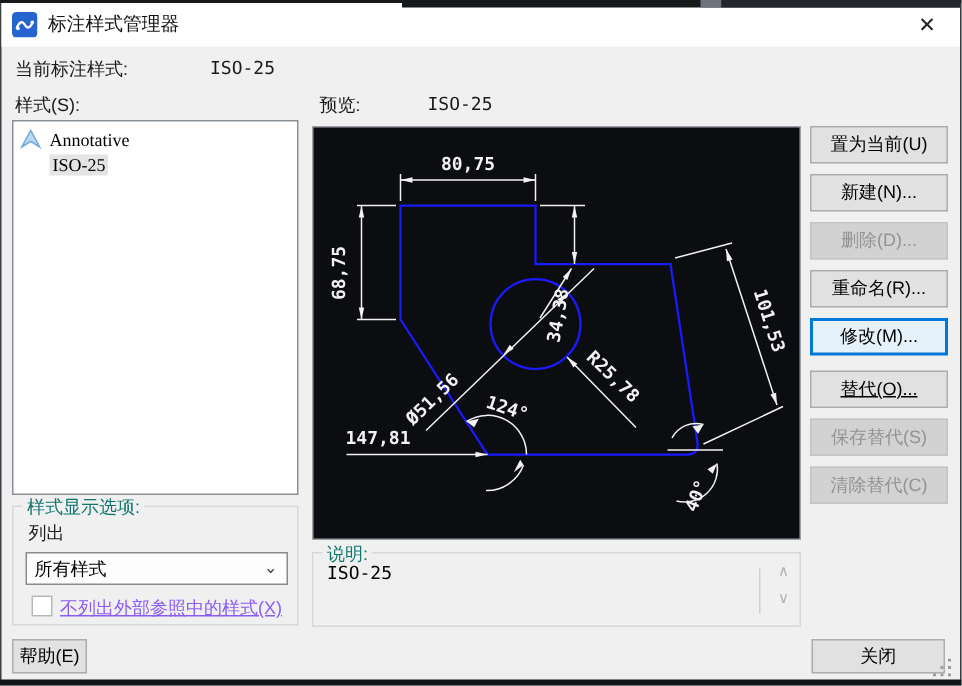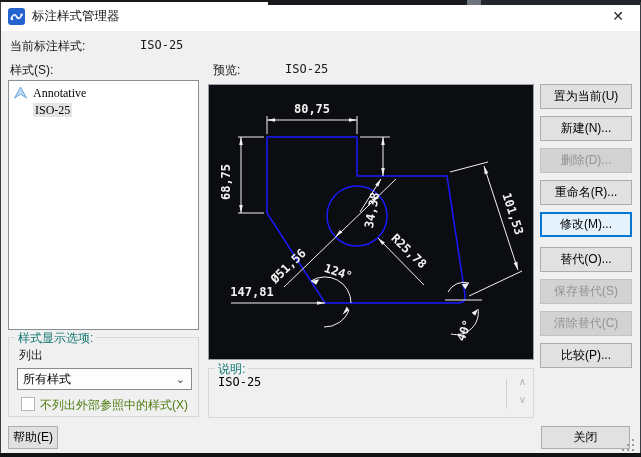--- a/index.html
+++ b/index.html
@@ -33,21 +33,21 @@
                   border:1px solid #9aa0a6;box-sizing:border-box;font-weight:bold;}
   .preview-canvas svg{display:block;}
 
   .groupbox{position:absolute;border:1px solid #d7d7d7;box-sizing:border-box;}
   .groupbox .gb-label{position:absolute;top:-8px;left:6px;background:#f0f0f0;padding:0 3px;color:#0f766e;}
 
   .combo{position:absolute;left:8px;top:30px;width:175px;height:22px;background:#fdfdfd;
          border:1px solid #8a8a8a;box-sizing:border-box;line-height:20px;padding-left:5px;cursor:pointer;}
   .combo .chev{position:absolute;right:6px;top:0;line-height:20px;color:#444;font-size:11px;}
 
-  .checkrow{position:absolute;left:12px;top:59px;height:14px;line-height:14px;color:#4d7c0f;}
+  .checkrow{position:absolute;left:12px;top:59px;height:14px;line-height:14px;color:#8b5cf6;text-decoration:underline;}
   .checkbox{display:inline-block;width:12px;height:12px;background:#fff;border:1px solid #b6b6b6;
             vertical-align:-2px;margin-right:5px;}
 
   .btn{position:absolute;left:540px;width:92px;height:25px;background:#e1e1e1;border:1px solid #adadad;
        box-sizing:border-box;text-align:center;line-height:22px;font-size:12px;color:#000;cursor:pointer;}
   .btn.disabled{background:#d2d2d2;border-color:#c3c3c3;color:#939393;cursor:default;}
   .btn.focused{background:#e5f1fb;border:2px solid #0078d7;line-height:20px;}
 
   .btn-help{position:absolute;left:8px;top:426px;width:50px;height:23px;}
   .btn-close-dlg{position:absolute;left:541px;top:426px;width:89px;height:23px;}
@@ -156,24 +156,23 @@
         <text transform="translate(259,247) rotate(-68)" text-anchor="middle">40°</text>
       </g>
     </svg>
   </div>
 
   <div class="btn" style="top:84px;">置为当前(U)</div>
   <div class="btn" style="top:116px;">新建(N)...</div>
   <div class="btn disabled" style="top:148px;">删除(D)...</div>
   <div class="btn focused" style="top:212px;">修改(M)...</div>
   <div class="btn" style="top:180px;">重命名(R)...</div>
-  <div class="btn" style="top:247px;">替代(O)...</div>
+  <div class="btn" style="top:247px;text-decoration:underline;">替代(O)...</div>
   <div class="btn disabled" style="top:279px;">保存替代(S)</div>
   <div class="btn disabled" style="top:311px;">清除替代(C)</div>
-  <div class="btn" style="top:343px;">比较(P)...</div>
 
   <div class="groupbox" style="left:8px;top:337px;width:191px;height:80px;">
     <span class="gb-label">样式显示选项:</span>
     <span class="lbl" style="left:10px;top:9px;">列出</span>
     <div class="combo">
       <span>所有样式</span>
       <span class="chev">⌄</span>
     </div>
     <div class="checkrow">
       <span class="checkbox"></span><span>不列出外部参照中的样式(X)</span>

